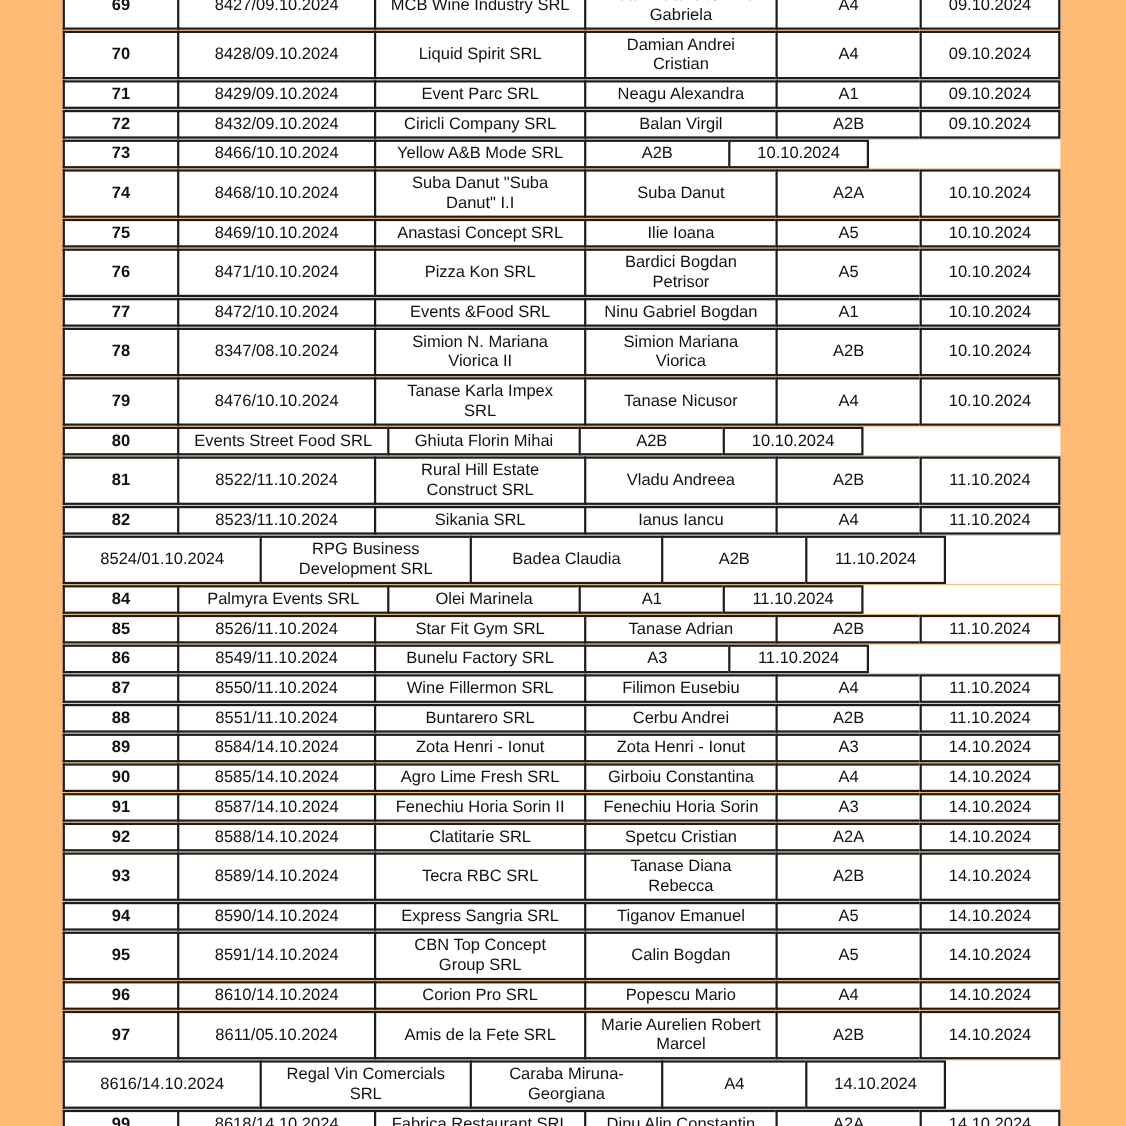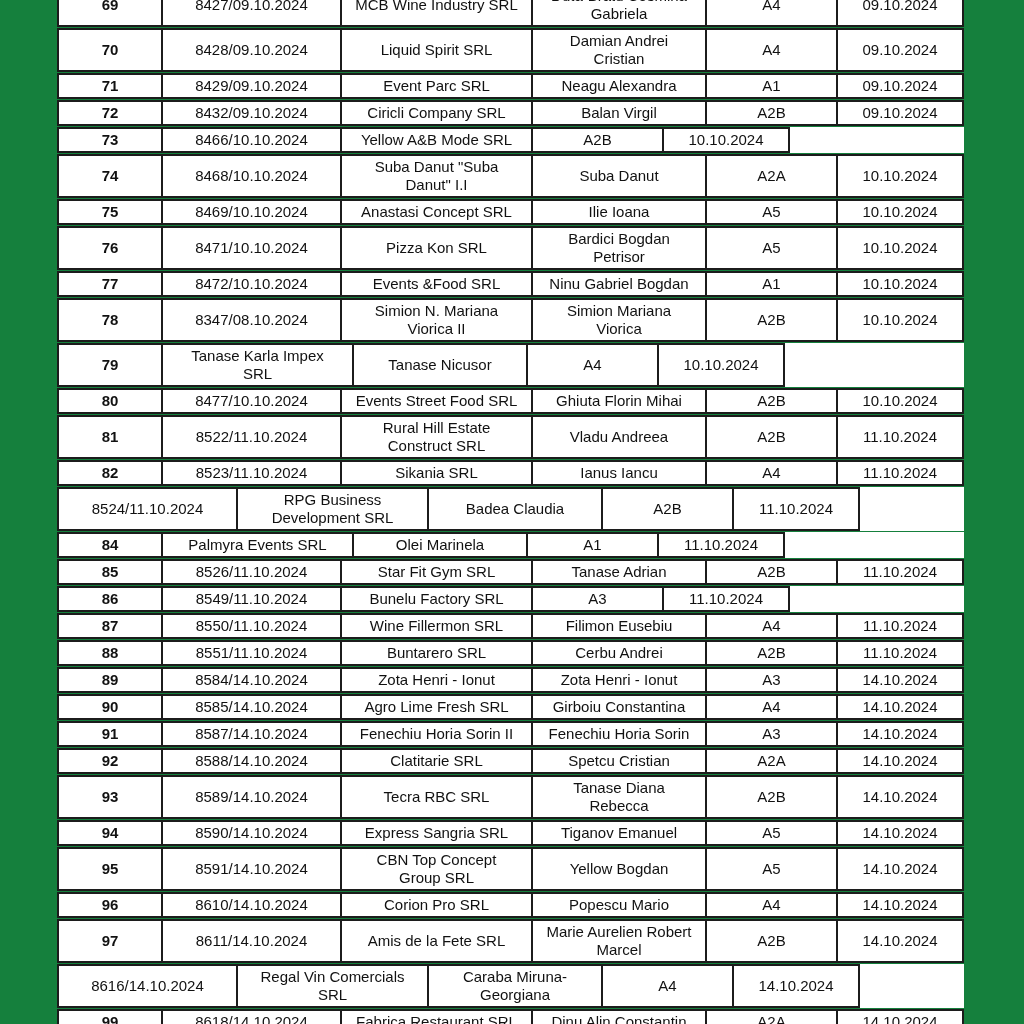--- a/index.html
+++ b/index.html
@@ -9,21 +9,21 @@
     width: 1024px;
     height: 1024px;
     overflow: hidden;
     font-family: "Liberation Sans", "DejaVu Sans", sans-serif;
   }
   #viewport {
     position: relative;
     width: 1024px;
     height: 1024px;
     overflow: hidden;
-    background: #15803d;
+    background: #fdba74;
   }
   #registry-table {
     position: absolute;
     left: 57px;
     top: -17px;
     width: 907px;
   }
   .row {
     display: flex;
     width: 907px;
@@ -148,30 +148,30 @@
     <div class="cell c3">Simion N. Mariana
 Viorica II</div>
     <div class="cell c4">Simion Mariana
 Viorica</div>
     <div class="cell c5">A2B</div>
     <div class="cell c6">10.10.2024</div>
   </div>
 
   <div class="row">
     <div class="cell c1">79</div>
+    <div class="cell c2">8476/10.10.2024</div>
     <div class="cell c3">Tanase Karla Impex
 SRL</div>
     <div class="cell c4">Tanase Nicusor</div>
     <div class="cell c5">A4</div>
     <div class="cell c6">10.10.2024</div>
   </div>
 
   <div class="row">
     <div class="cell c1">80</div>
-    <div class="cell c2">8477/10.10.2024</div>
     <div class="cell c3">Events Street Food SRL</div>
     <div class="cell c4">Ghiuta Florin Mihai</div>
     <div class="cell c5">A2B</div>
     <div class="cell c6">10.10.2024</div>
   </div>
 
   <div class="row">
     <div class="cell c1">81</div>
     <div class="cell c2">8522/11.10.2024</div>
     <div class="cell c3">Rural Hill Estate
@@ -184,21 +184,21 @@
   <div class="row">
     <div class="cell c1">82</div>
     <div class="cell c2">8523/11.10.2024</div>
     <div class="cell c3">Sikania SRL</div>
     <div class="cell c4">Ianus Iancu</div>
     <div class="cell c5">A4</div>
     <div class="cell c6">11.10.2024</div>
   </div>
 
   <div class="row">
-    <div class="cell c2">8524/11.10.2024</div>
+    <div class="cell c2">8524/01.10.2024</div>
     <div class="cell c3">RPG Business
 Development SRL</div>
     <div class="cell c4">Badea Claudia</div>
     <div class="cell c5">A2B</div>
     <div class="cell c6">11.10.2024</div>
   </div>
 
   <div class="row">
     <div class="cell c1">84</div>
     <div class="cell c3">Palmyra Events SRL</div>
@@ -295,37 +295,37 @@
     <div class="cell c4">Tiganov Emanuel</div>
     <div class="cell c5">A5</div>
     <div class="cell c6">14.10.2024</div>
   </div>
 
   <div class="row">
     <div class="cell c1">95</div>
     <div class="cell c2">8591/14.10.2024</div>
     <div class="cell c3">CBN Top Concept
 Group SRL</div>
-    <div class="cell c4">Yellow Bogdan</div>
+    <div class="cell c4">Calin Bogdan</div>
     <div class="cell c5">A5</div>
     <div class="cell c6">14.10.2024</div>
   </div>
 
   <div class="row">
     <div class="cell c1">96</div>
     <div class="cell c2">8610/14.10.2024</div>
     <div class="cell c3">Corion Pro SRL</div>
     <div class="cell c4">Popescu Mario</div>
     <div class="cell c5">A4</div>
     <div class="cell c6">14.10.2024</div>
   </div>
 
   <div class="row">
     <div class="cell c1">97</div>
-    <div class="cell c2">8611/14.10.2024</div>
+    <div class="cell c2">8611/05.10.2024</div>
     <div class="cell c3">Amis de la Fete SRL</div>
     <div class="cell c4">Marie Aurelien Robert
 Marcel</div>
     <div class="cell c5">A2B</div>
     <div class="cell c6">14.10.2024</div>
   </div>
 
   <div class="row">
     <div class="cell c2">8616/14.10.2024</div>
     <div class="cell c3">Regal Vin Comercials

